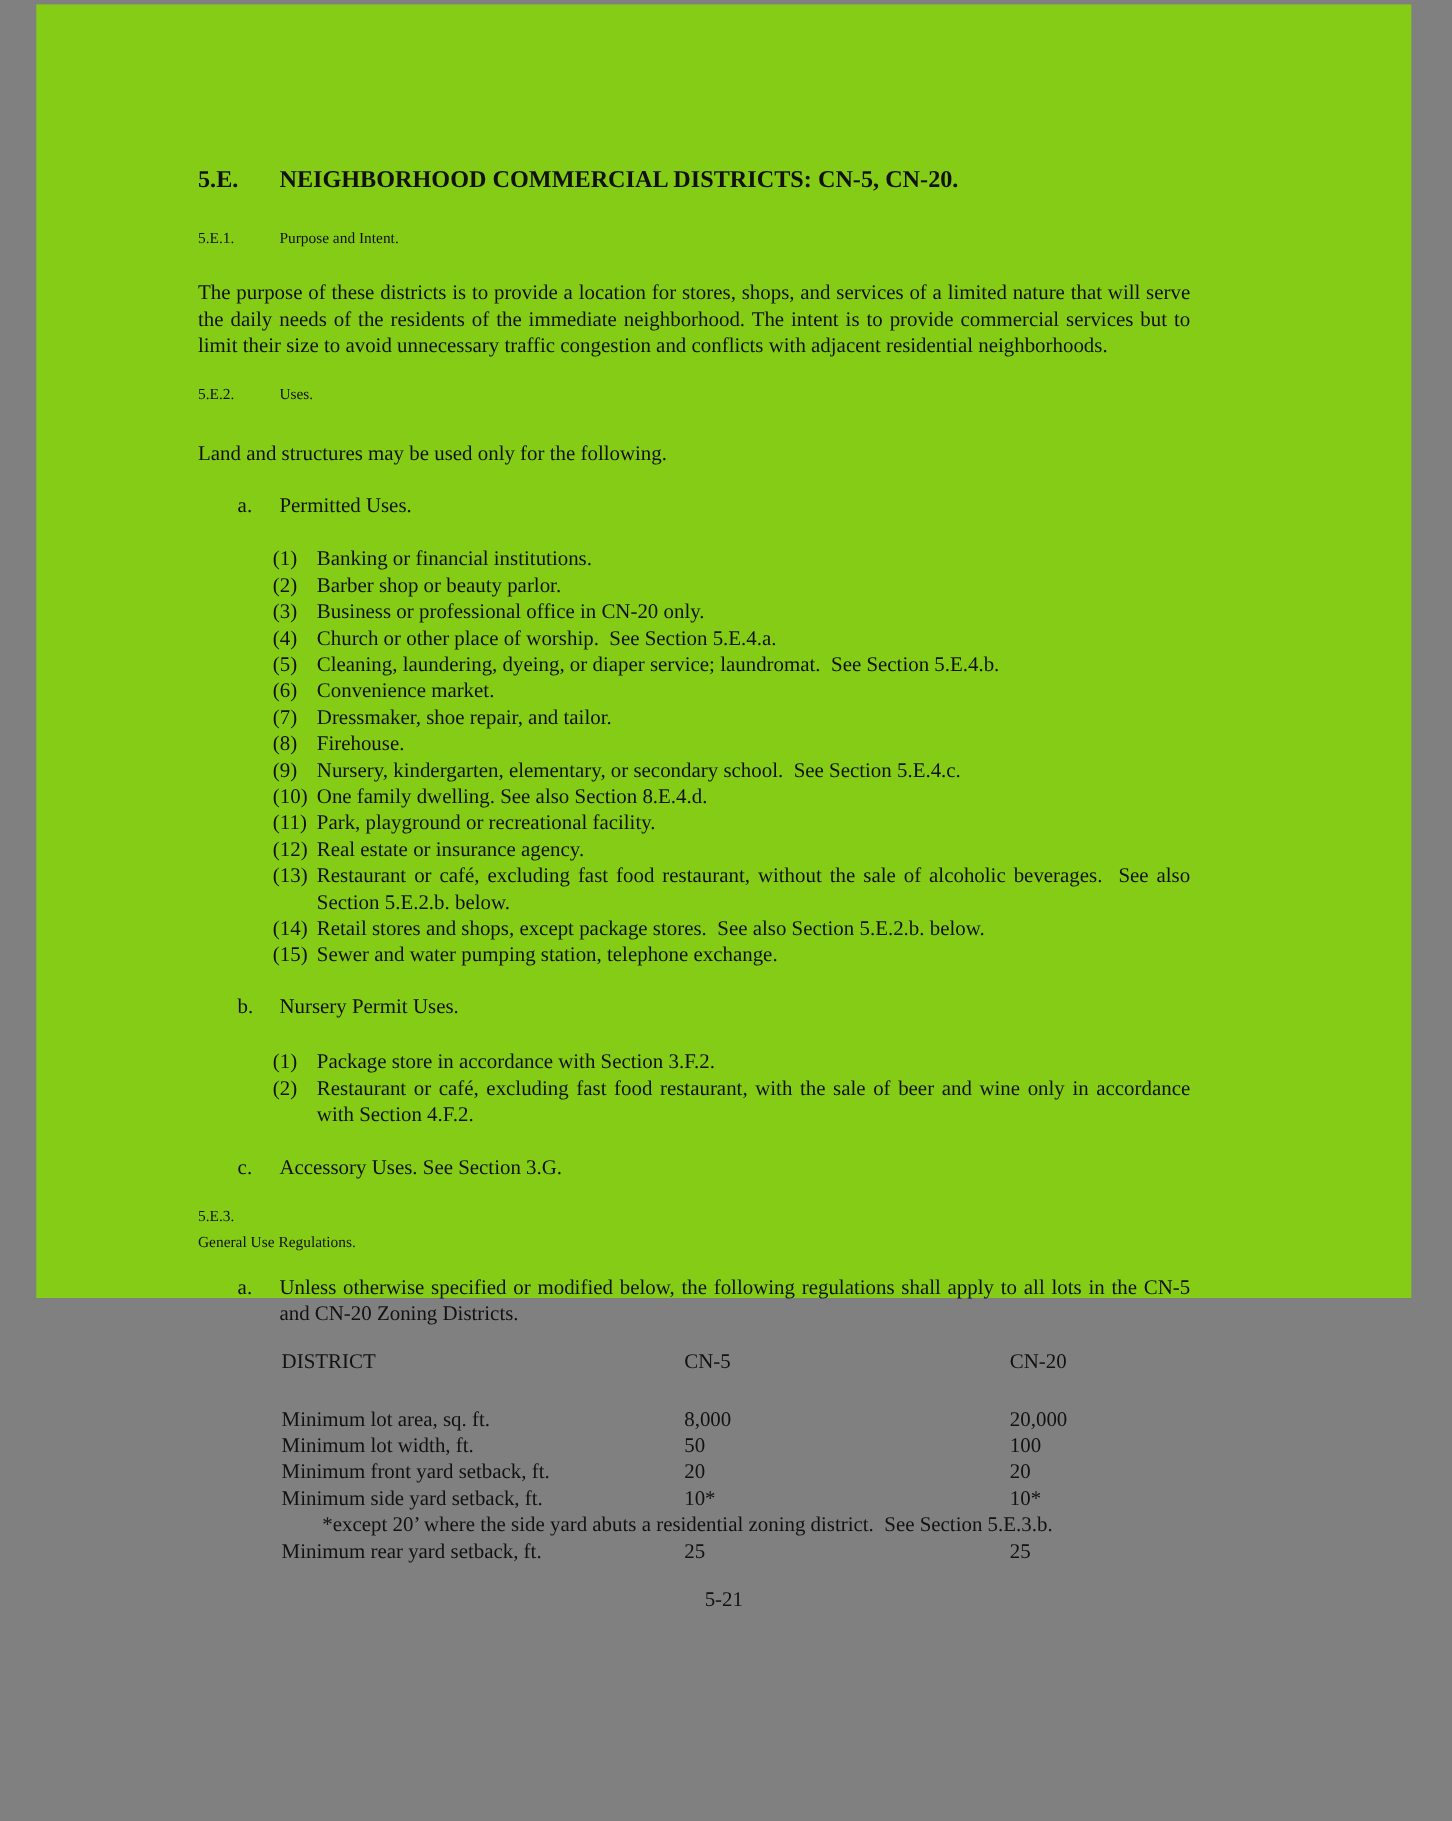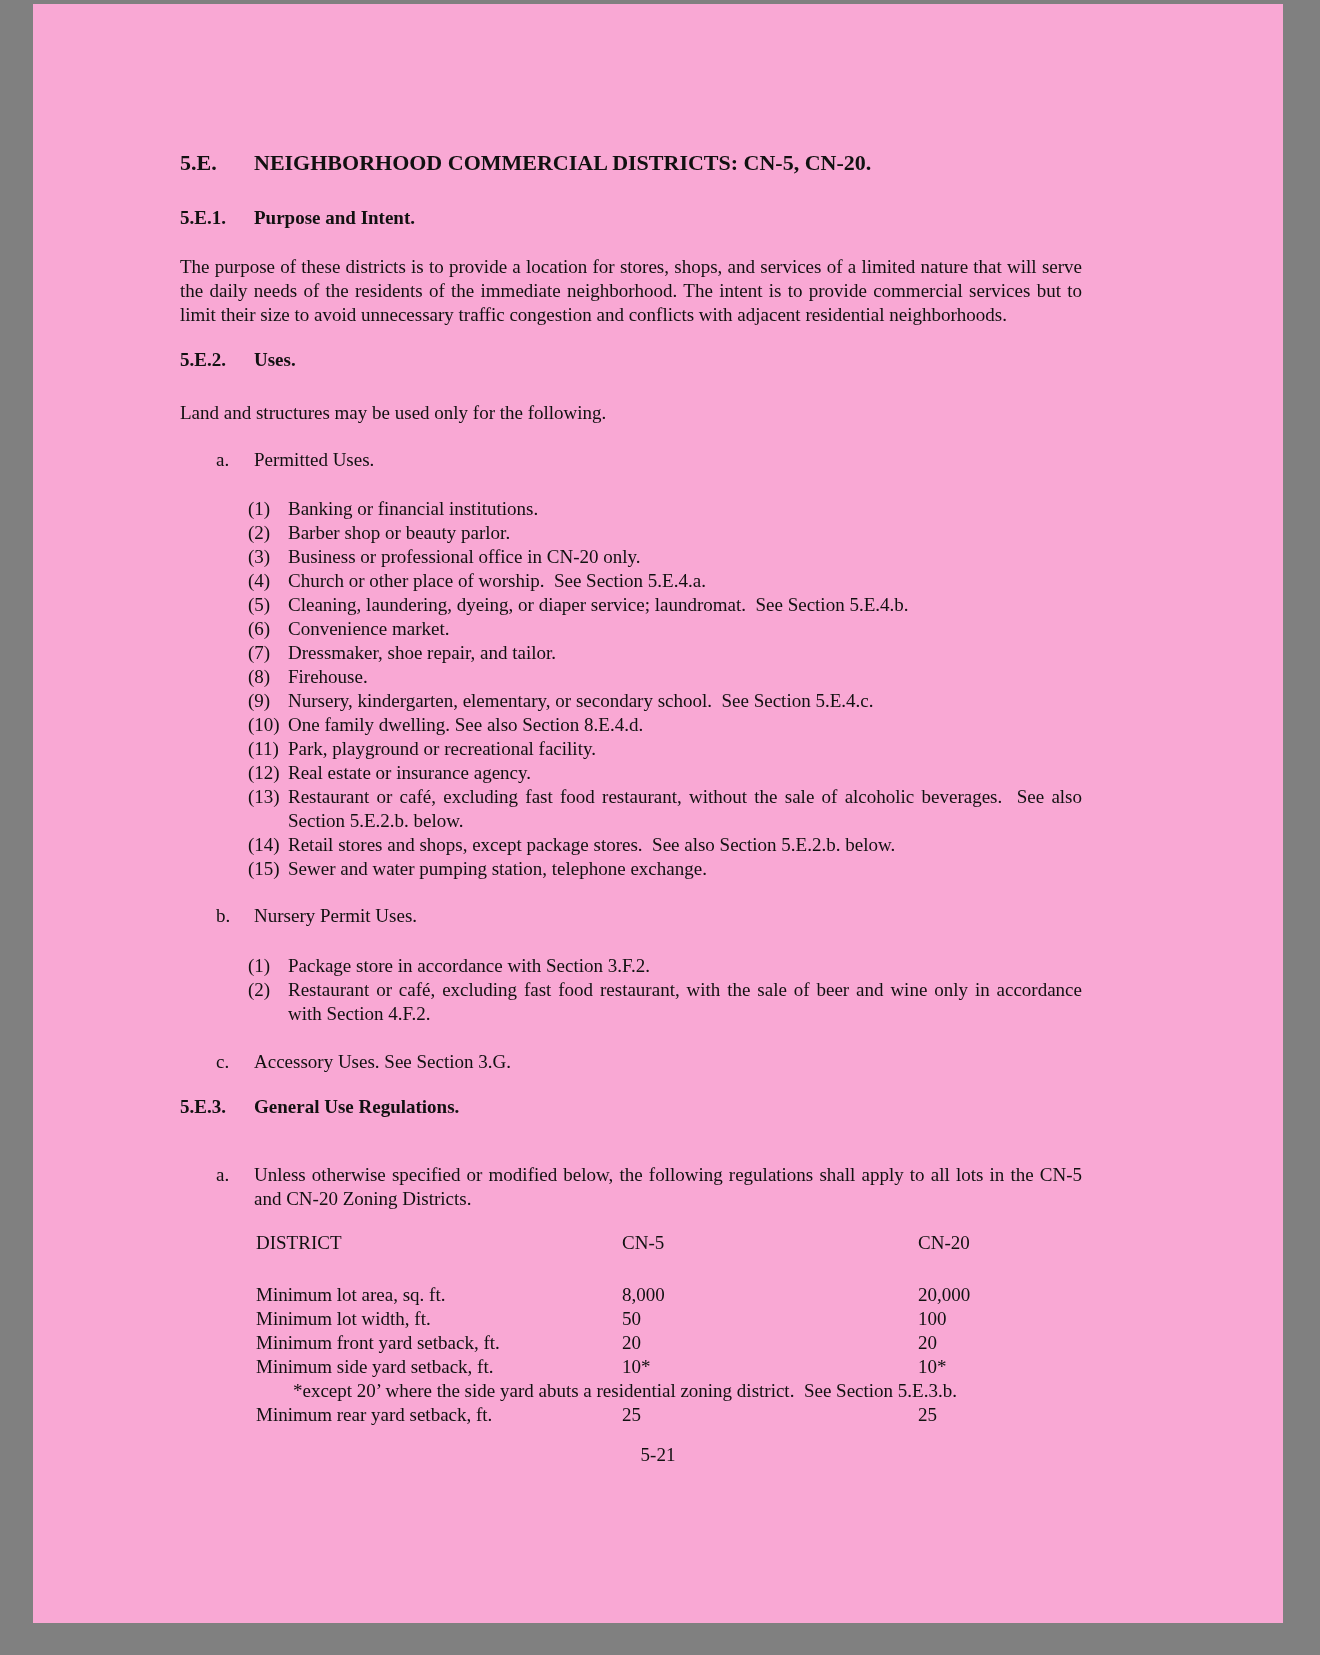--- a/index.html
+++ b/index.html
@@ -6,43 +6,43 @@
   html, body { width: 1320px; height: 1655px; overflow: hidden; }
   body {
     background: #808080;
     font-family: "Liberation Serif", serif;
     color: #111;
     position: relative;
   }
   .page {
     position: absolute;
     left: 33px; top: 4px;
-    width: 1250px; height: 1619px;
-    background: #f9a8d4;
+    width: 1250px; height: 1176px;
+    background: #84cc16;
   }
   .content {
     position: absolute;
     left: 147px; top: 0;
     width: 902px;
     padding-top: 146px;
     font-size: 19px;
     line-height: 24px;
   }
   .h-main {
     display: flex;
     font-weight: bold;
     font-size: 22px;
     line-height: 26px;
     margin-bottom: 30px;
   }
   .h-main .hnum { width: 74px; flex-shrink: 0; }
   .h-sub {
     display: flex;
-    font-weight: bold;
-    font-size: 19px;
+    font-weight: normal;
+    font-size: 14px;
     line-height: 24px;
   }
   .h-sub .hnum { width: 74px; flex-shrink: 0; }
   .para { text-align: justify; }
   .abc-row { display: flex; margin-left: 36px; }
   .abc-row .letter { width: 38px; flex-shrink: 0; }
   .abc-row .abc-text { width: 828px; text-align: justify; }
   .list { margin-left: 68px; }
   .list-item { display: flex; }
   .list-item .inum { width: 40px; flex-shrink: 0; }
@@ -63,21 +63,21 @@
     font-size: 19px;
     line-height: 24px;
   }
   
   .mb-25 { margin-bottom: 25px; }
   .mb-21 { margin-bottom: 21px; }
   .mb-29 { margin-bottom: 29px; }
   .mb-23 { margin-bottom: 23px; }
   .mb-26 { margin-bottom: 26px; }
   .mb-24 { margin-bottom: 24px; }
-  .mb-27 { margin-bottom: 44px; }
+  .mb-27 { margin-bottom: 16px; flex-direction: column; }
   .mb-20 { margin-bottom: 20px; }
 </style>
 </head>
 <body>
 
 <div class="page">
   <div class="content">
 
     <div class="h-main">
       <span class="hnum">5.E.</span>

